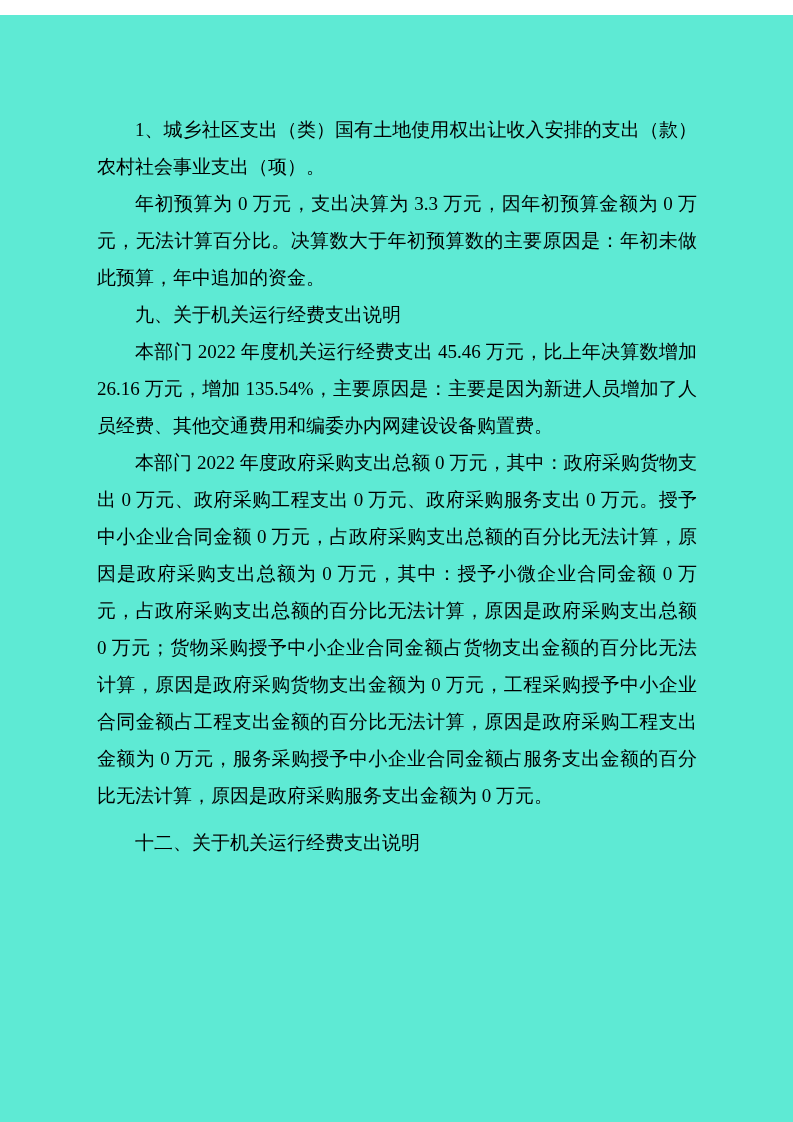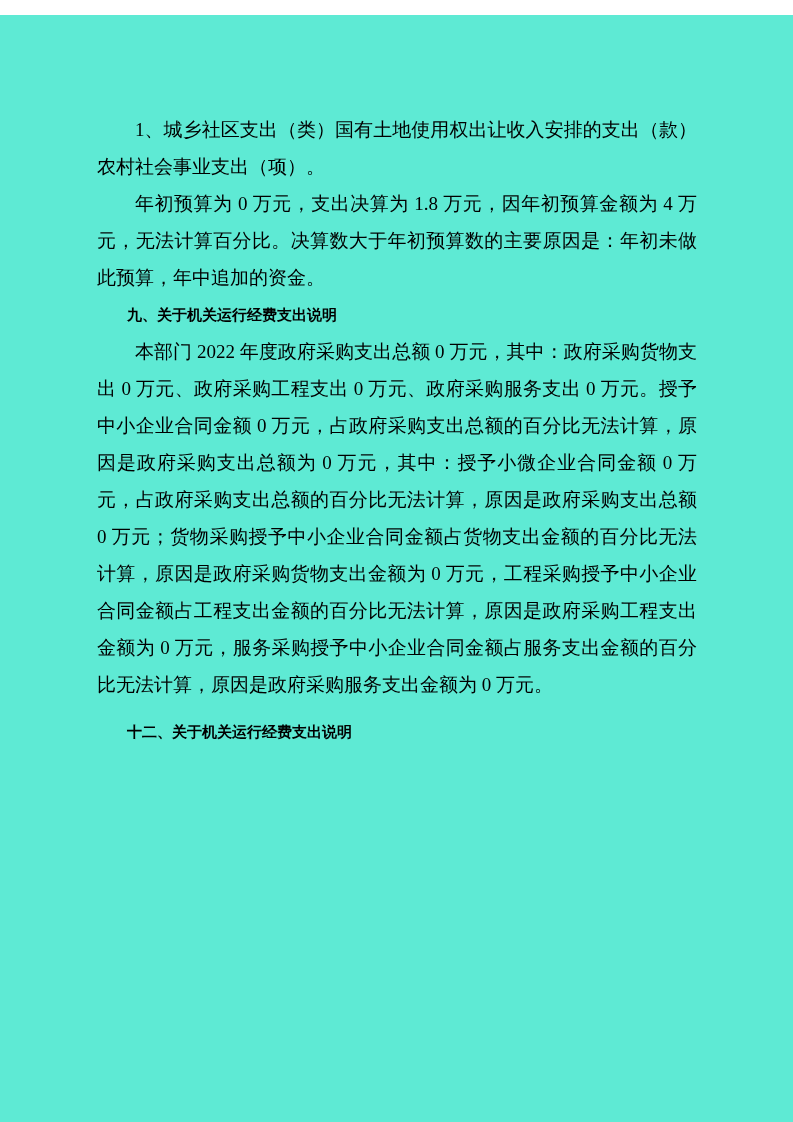--- a/index.html
+++ b/index.html
@@ -26,38 +26,39 @@
     word-break: break-all;
   }
   .body-para {
     font-family: "Liberation Serif", "DejaVu Serif", serif;
     font-size: 19px;
     line-height: 37px;
     font-weight: normal;
   }
   .heading-para {
     font-family: "Liberation Sans", "DejaVu Sans", sans-serif;
-    font-size: 15px;
+    font-size: 19px;
     line-height: 37px;
-    font-weight: bold;
+    font-weight: normal;
   }
   .heading-spaced {
     margin-top: 10px;
   }
 </style>
 </head>
 <body>
 
 <div class="page">
   <p class="para body-para">1、城乡社区支出（类）国有土地使用权出让收入安排的支出（款）农村社会事业支出（项）。</p>
 
-  <p class="para body-para">年初预算为 0 万元，支出决算为 1.8 万元，因年初预算金额为 4 万元，无法计算百分比。决算数大于年初预算数的主要原因是：年初未做此预算，年中追加的资金。</p>
+  <p class="para body-para">年初预算为 0 万元，支出决算为 3.3 万元，因年初预算金额为 0 万元，无法计算百分比。决算数大于年初预算数的主要原因是：年初未做此预算，年中追加的资金。</p>
 
   <p class="para heading-para">九、关于机关运行经费支出说明</p>
 
+  <p class="para body-para">本部门 2022 年度机关运行经费支出 45.46 万元，比上年决算数增加 26.16 万元，增加 135.54%，主要原因是：主要是因为新进人员增加了人员经费、其他交通费用和编委办内网建设设备购置费。</p>
 
 
 
 
   <p class="para body-para">本部门 2022 年度政府采购支出总额 0 万元，其中：政府采购货物支出 0 万元、政府采购工程支出 0 万元、政府采购服务支出 0 万元。授予中小企业合同金额 0 万元，占政府采购支出总额的百分比无法计算，原因是政府采购支出总额为 0 万元，其中：授予小微企业合同金额 0 万元，占政府采购支出总额的百分比无法计算，原因是政府采购支出总额 0 万元；货物采购授予中小企业合同金额占货物支出金额的百分比无法计算，原因是政府采购货物支出金额为 0 万元，工程采购授予中小企业合同金额占工程支出金额的百分比无法计算，原因是政府采购工程支出金额为 0 万元，服务采购授予中小企业合同金额占服务支出金额的百分比无法计算，原因是政府采购服务支出金额为 0 万元。</p>
 
   <p class="para heading-para heading-spaced">十二、关于机关运行经费支出说明</p>
 </div>
 
 </body></html>

